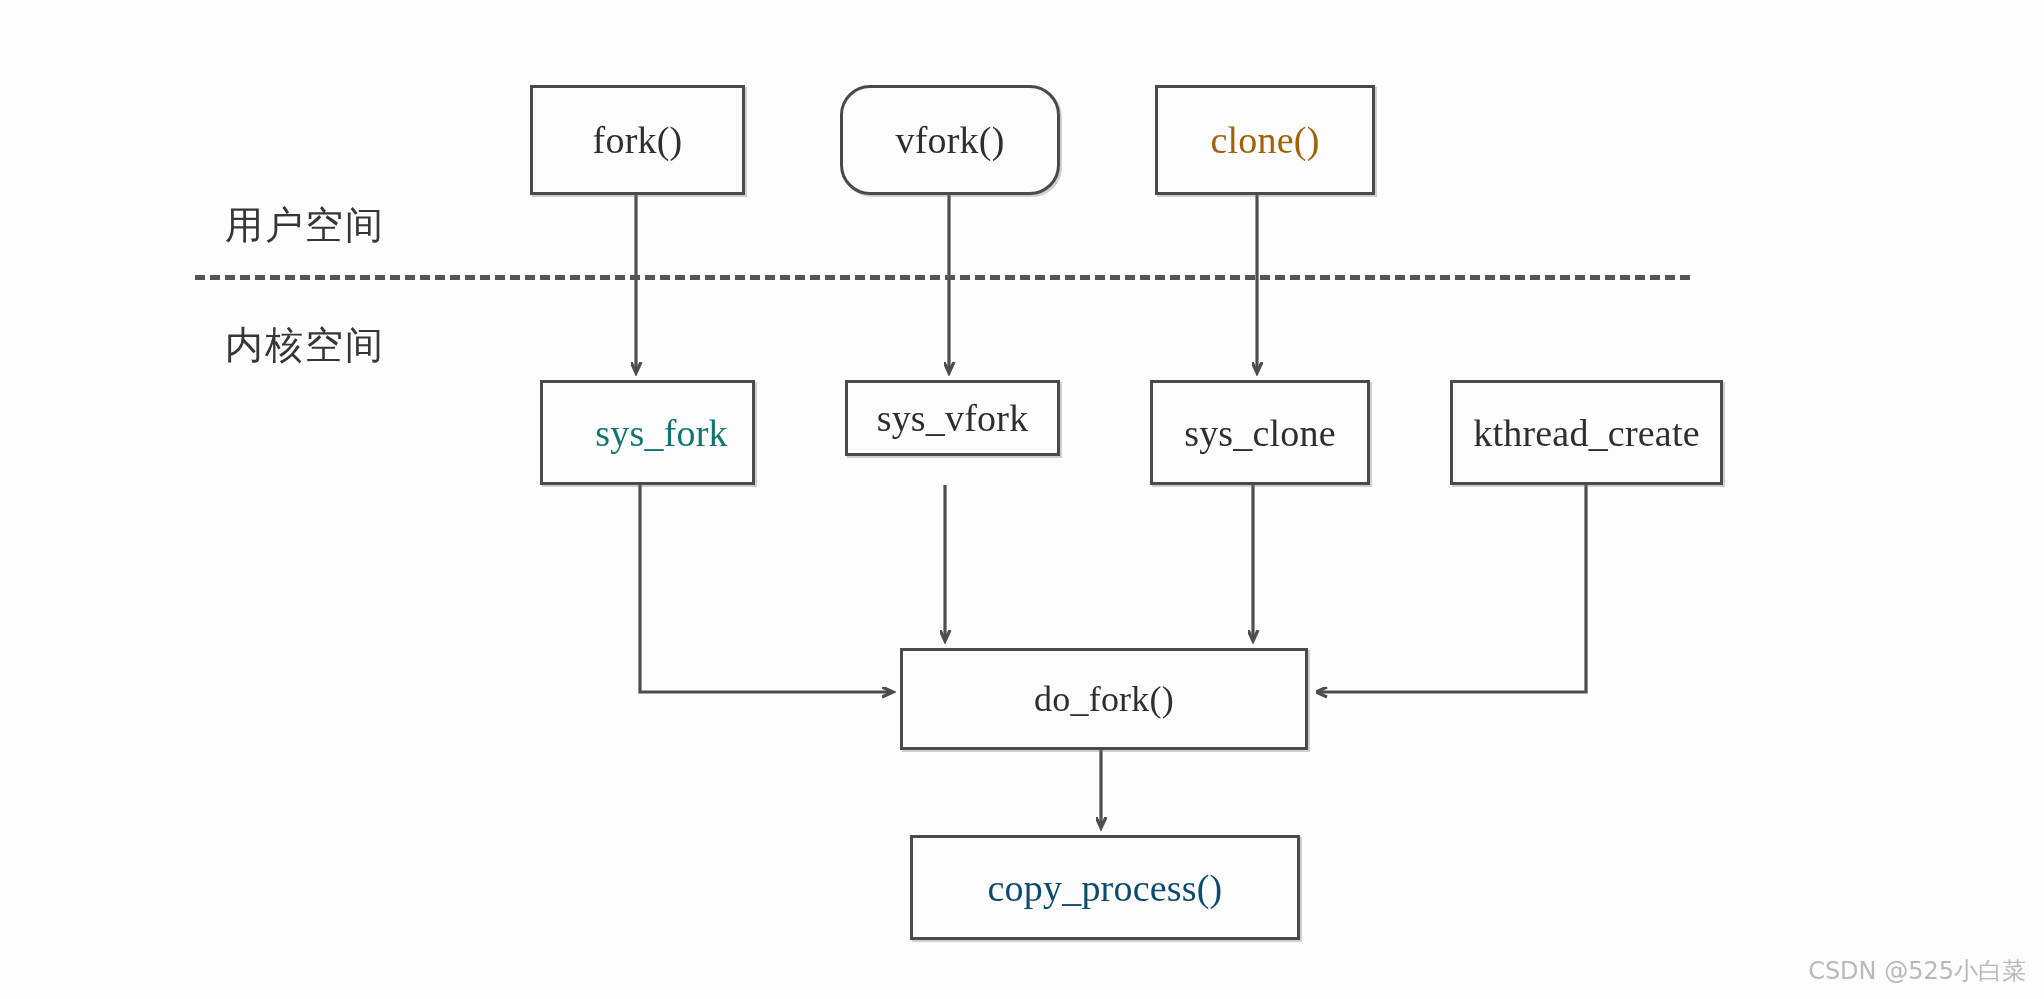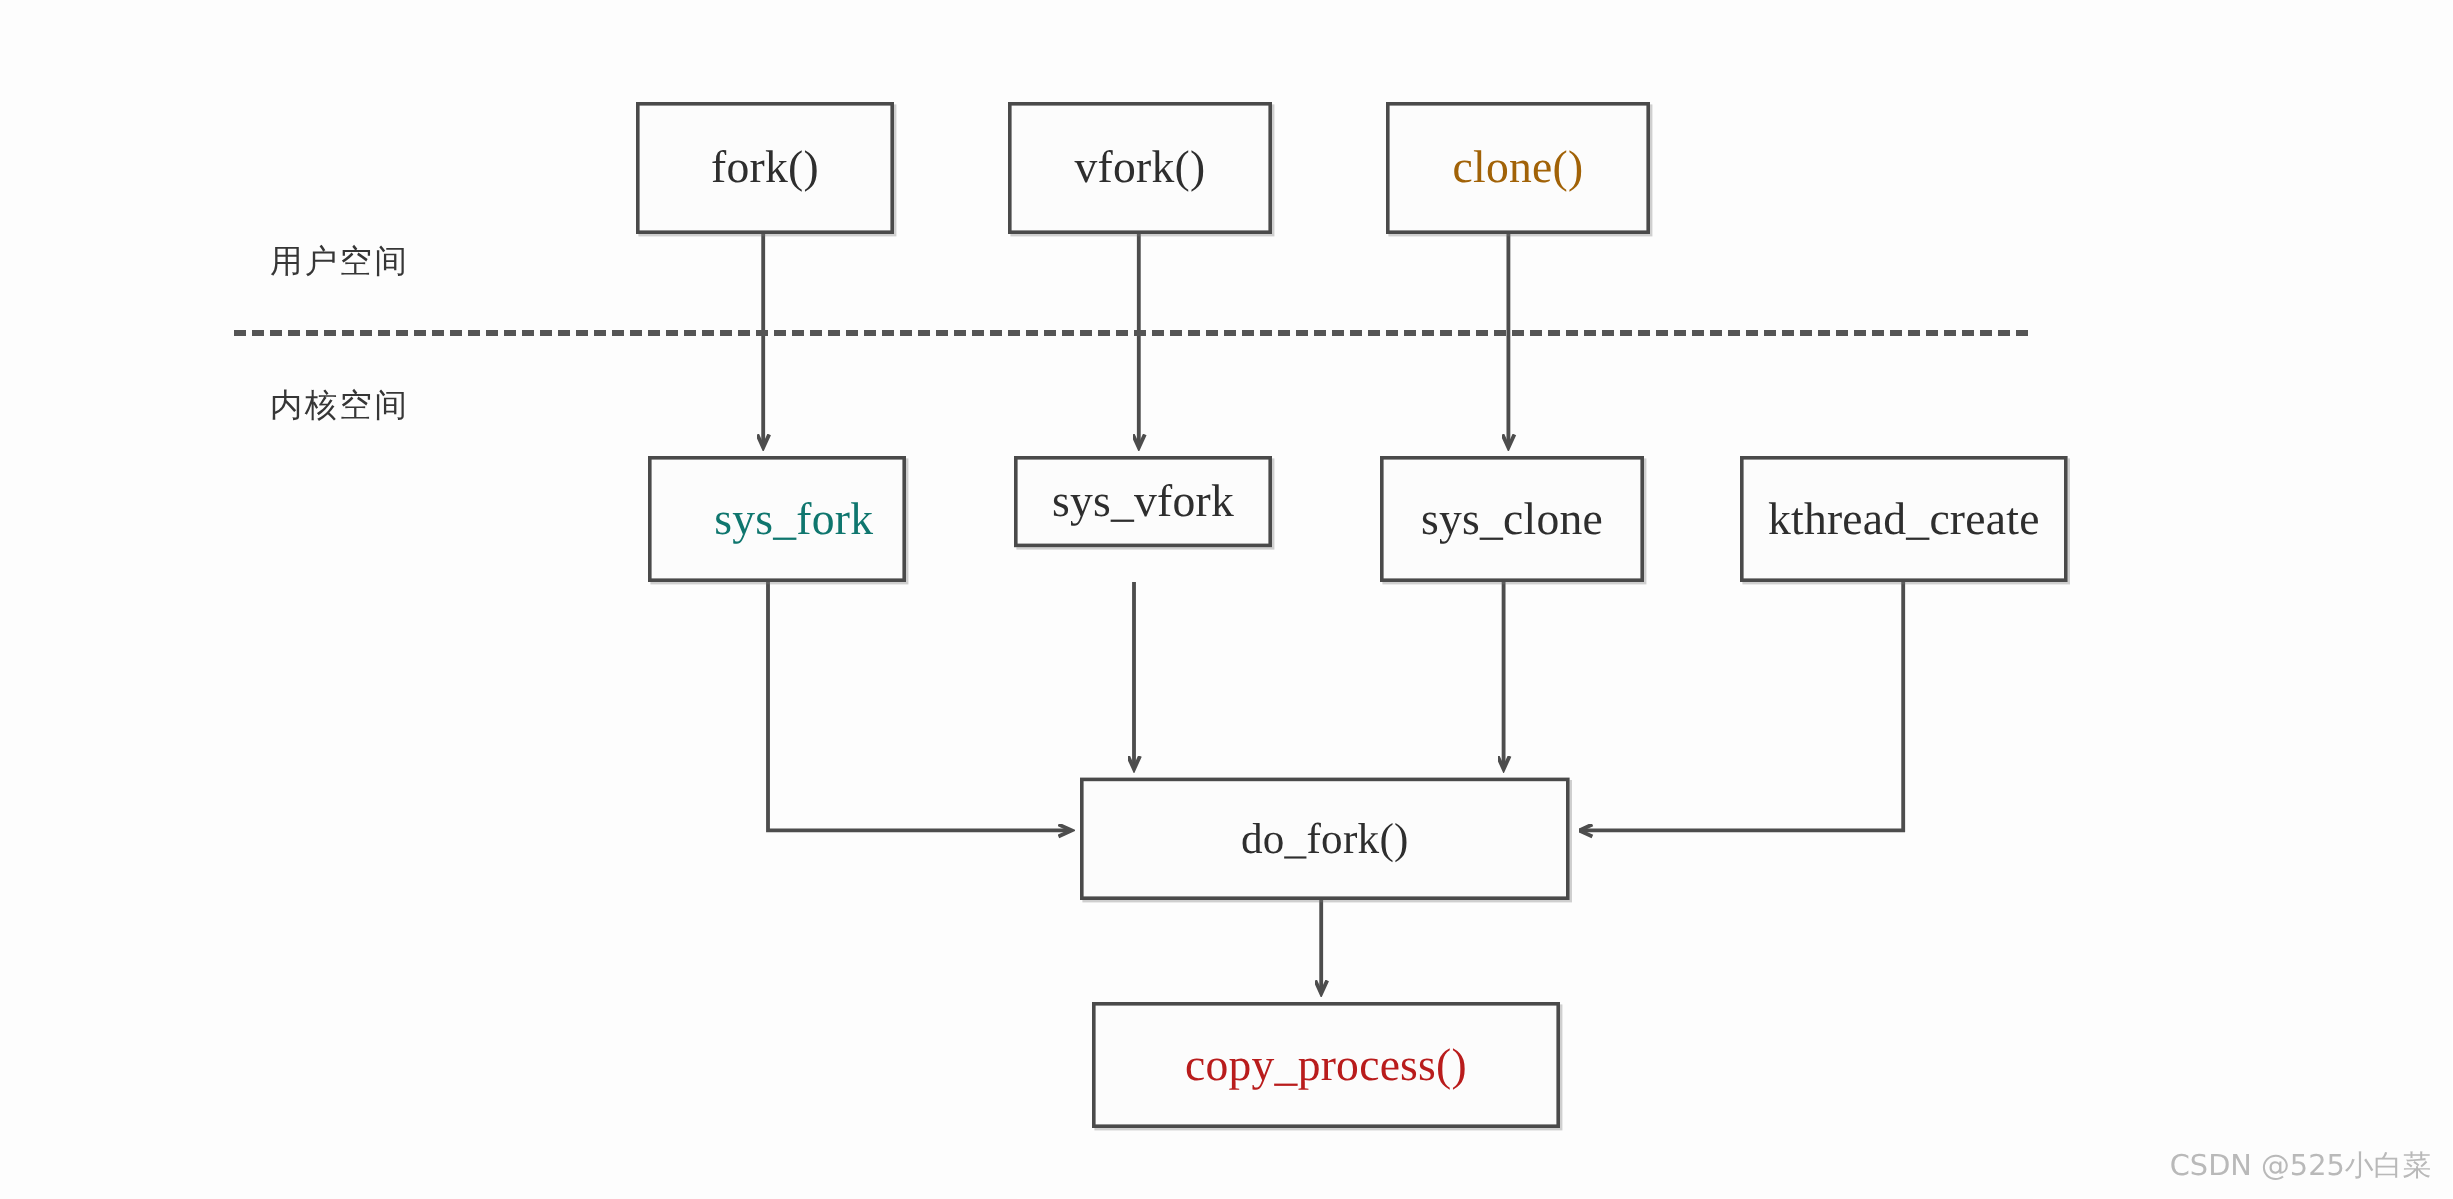--- a/index.html
+++ b/index.html
@@ -27,21 +27,21 @@
     letter-spacing: 0.2px;
     box-shadow: 2px 2px 0 rgba(120,120,120,0.35);
   }
   .node span {
     display: block;
     line-height: 1;
   }
   .zone-label {
     position: absolute;
     font-family: "DejaVu Sans", "Liberation Sans", sans-serif;
-    font-size: 27px;
+    font-size: 38px;
     color: #363636;
     letter-spacing: 2px;
     white-space: nowrap;
   }
   #divider {
     position: absolute;
     height: 0;
     border-top: 5px dashed #555555;
   }
   .watermark {
@@ -101,40 +101,40 @@
   </svg>
 
   <div id="divider" style="left: 195px; top: 275px; width: 1495px; border-top-color: rgb(85, 85, 85); border-top-style: dashed;"></div>
 
   <div class="zone-label" style="left: 225px; top: 200px;">用户空间</div>
   <div class="zone-label" style="left: 225px; top: 320px;">内核空间</div>
 
   <div class="node" style="left: 530px; top: 85px; width: 215px; height: 110px; font-size: 38px; border-color: rgb(74, 74, 74); background: rgb(252, 252, 252); color: rgb(46, 46, 46);">
     <span>fork()</span>
   </div>
-  <div class="node" style="left: 840px; top: 85px; width: 220px; height: 110px; font-size: 38px; border-color: rgb(74, 74, 74); background: rgb(252, 252, 252); color: rgb(46, 46, 46);">
+  <div class="node" style="left: 840px; top: 85px; width: 220px; height: 110px; font-size: 38px; border-color: rgb(74, 74, 74); background: rgb(252, 252, 252); color: rgb(46, 46, 46); border-radius: 30px;">
     <span>vfork()</span>
   </div>
   <div class="node" style="left: 1155px; top: 85px; width: 220px; height: 110px; font-size: 38px; border-color: rgb(74, 74, 74); background: rgb(252, 252, 252); color: #a16207;">
     <span>clone()</span>
   </div>
   <div class="node" style="left: 540px; top: 380px; width: 215px; height: 105px; font-size: 38px; border-color: rgb(74, 74, 74); background: rgb(252, 252, 252); color: #0f766e; padding-left: 28px;">
     <span>sys_fork</span>
   </div>
   <div class="node" style="left: 845px; top: 380px; width: 215px; height: 76px; font-size: 38px; border-color: rgb(74, 74, 74); background: rgb(252, 252, 252); color: rgb(46, 46, 46);">
     <span>sys_vfork</span>
   </div>
   <div class="node" style="left: 1150px; top: 380px; width: 220px; height: 105px; font-size: 38px; border-color: rgb(74, 74, 74); background: rgb(252, 252, 252); color: rgb(46, 46, 46);">
     <span>sys_clone</span>
   </div>
   <div class="node" style="left: 1450px; top: 380px; width: 273px; height: 105px; font-size: 38px; border-color: rgb(74, 74, 74); background: rgb(252, 252, 252); color: rgb(46, 46, 46);">
     <span>kthread_create</span>
   </div>
   <div class="node" style="left: 900px; top: 648px; width: 408px; height: 102px; font-size: 36px; border-color: rgb(74, 74, 74); background: rgb(252, 252, 252); color: rgb(46, 46, 46);">
     <span>do_fork()</span>
   </div>
-  <div class="node" style="left: 910px; top: 835px; width: 390px; height: 105px; font-size: 38px; border-color: rgb(74, 74, 74); background: rgb(252, 252, 252); color: #b91c1c;">
+  <div class="node" style="left: 910px; top: 835px; width: 390px; height: 105px; font-size: 38px; border-color: rgb(74, 74, 74); background: rgb(252, 252, 252); color: #0c4a6e;">
     <span>copy_process()</span>
   </div>
 
   <div class="watermark" style="color: rgb(185, 185, 185); right: 18px; bottom: 12px;">CSDN @525小白菜</div>
 
 </div>
 
 </body></html>

